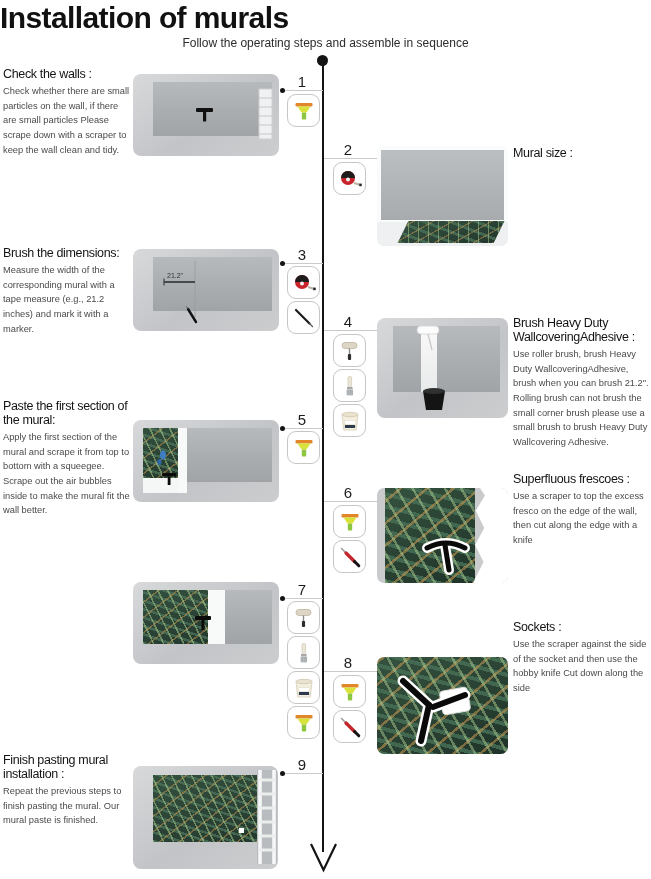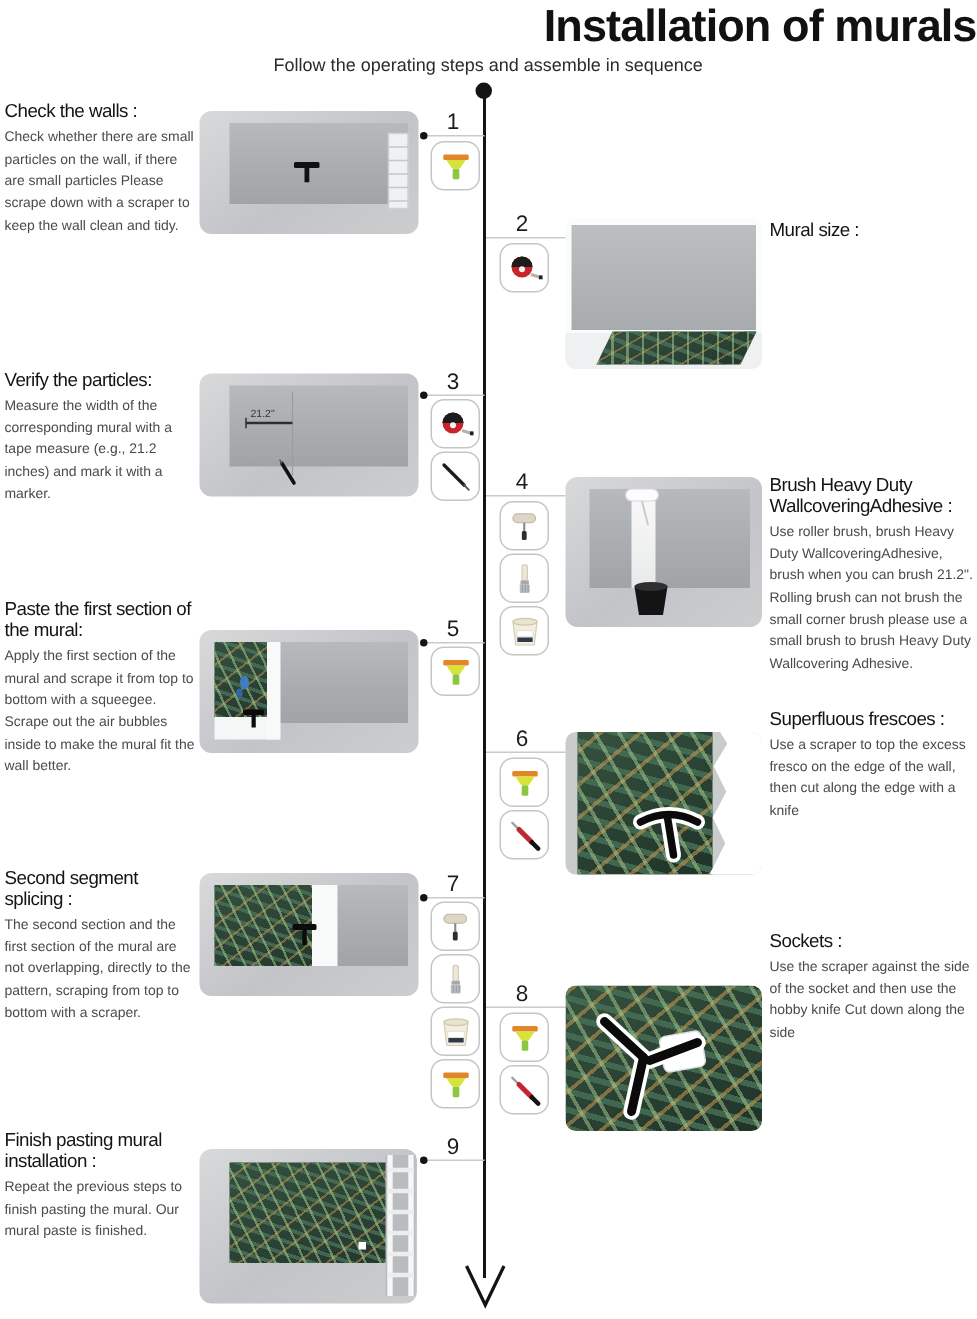--- a/index.html
+++ b/index.html
@@ -1,19 +1,19 @@
 <!DOCTYPE html>
 <html><head>
 <meta charset="utf-8">
 <style>
   html,body{margin:0;padding:0;background:#fff;}
   .page{position:relative;width:651px;height:879px;background:#fff;overflow:hidden;
         font-family:"Liberation Sans",sans-serif;-webkit-font-smoothing:antialiased;}
   
-  .h-title{position:absolute;top:1px;left:0;right:0;text-align:right;
+  .h-title{position:absolute;top:1px;left:0;right:0;text-align:left;
            font-size:30px;font-weight:700;letter-spacing:-0.6px;color:#111;}
   .h-sub{position:absolute;top:36px;left:0;right:0;text-align:center;
          font-size:12px;color:#2b2b2b;}
   
   .tl-line{position:absolute;left:322px;top:60px;width:2px;height:792px;background:#141414;}
   .tl-dot{position:absolute;left:317px;top:55px;width:11px;height:11px;border-radius:50%;background:#141414;}
   .connector{position:absolute;height:1px;background:#c9cacc;}
   .conn-dot{position:absolute;width:5px;height:5px;border-radius:50%;background:#141414;}
   .num{position:absolute;width:28px;text-align:center;font-size:15px;color:#1c1c1c;}
   
@@ -109,21 +109,21 @@
     <div class="abs" style="inset:0;border-radius:7px;background:#fafbfb"></div>
     <div class="abs" style="left:4px;right:4px;top:4px;height:70px;background:linear-gradient(180deg,#bcbfc2,#a8abae)"></div>
     <div class="abs" style="left:0;right:0;bottom:0;height:24px;background:#eef0f1;border-radius:0 0 7px 7px"></div>
     <div class="mural abs" style="left:26px;bottom:3px;width:96px;height:22px;transform:skewX(-26deg)"></div>
   </div>
   <div class="txt" style="left:513px;top:146px;width:136px">
     <div class="t-title">Mural size :</div>
   </div>
 
   <div class="txt" style="left:3px;top:246px;width:130px">
-    <div class="t-title">Verify the particles:</div>
+    <div class="t-title">Brush the dimensions:</div>
     <div class="t-body">Measure the width of the corresponding mural with a tape measure (e.g., 21.2 inches) and mark it with a marker.</div>
   </div>
   <div class="num" style="left:288px;top:246px">3</div>
   <div class="connector" style="left:284px;top:263px;width:39px"></div>
   <div class="conn-dot" style="left:280px;top:261px"></div>
   <div class="icons" style="left:287px;top:266px">
       <div class="icon-box">
         <svg width="26" height="26" viewBox="0 0 26 26">
           <circle cx="11" cy="12" r="7" fill="#c8242b"></circle>
           <path d="M4,12 A7,7 0 0 1 18,12 Z" fill="#1c1c1c"></path>
@@ -270,24 +270,20 @@
         <path d="M50,60 Q69,50 88,60" stroke="#0a0a0a" stroke-width="5"></path>
         <path d="M68,57 L72,82" stroke="#0a0a0a" stroke-width="5"></path>
       </g>
     </svg>
   </div>
   <div class="txt" style="left:513px;top:472px;width:136px">
     <div class="t-title">Superfluous frescoes :</div>
     <div class="t-body">Use a scraper to top the excess fresco on the edge of the wall, then cut along the edge with a knife</div>
   </div>
 
-  <div class="txt" style="left:3px;top:578px;width:130px">
-    <div class="t-title">Second segment splicing :</div>
-    <div class="t-body">The second section and the first section of the mural are not overlapping, directly to the pattern, scraping from top to bottom with a scraper.</div>
-  </div>
   <div class="num" style="left:288px;top:581px">7</div>
   <div class="connector" style="left:284px;top:598px;width:39px"></div>
   <div class="conn-dot" style="left:280px;top:596px"></div>
   <div class="icons" style="left:287px;top:601px">
       <div class="icon-box">
         <svg width="26" height="26" viewBox="0 0 26 26">
           <rect x="5" y="4.5" width="15" height="6" rx="3" fill="#ddd6c6" stroke="#bdb5a2" stroke-width="0.8"></rect>
           <line x1="12.5" y1="10.5" x2="12.5" y2="16" stroke="#8a8a8a" stroke-width="1.4"></line>
           <rect x="10.9" y="16" width="3.2" height="6" rx="1" fill="#2e2e2e"></rect>
         </svg>

